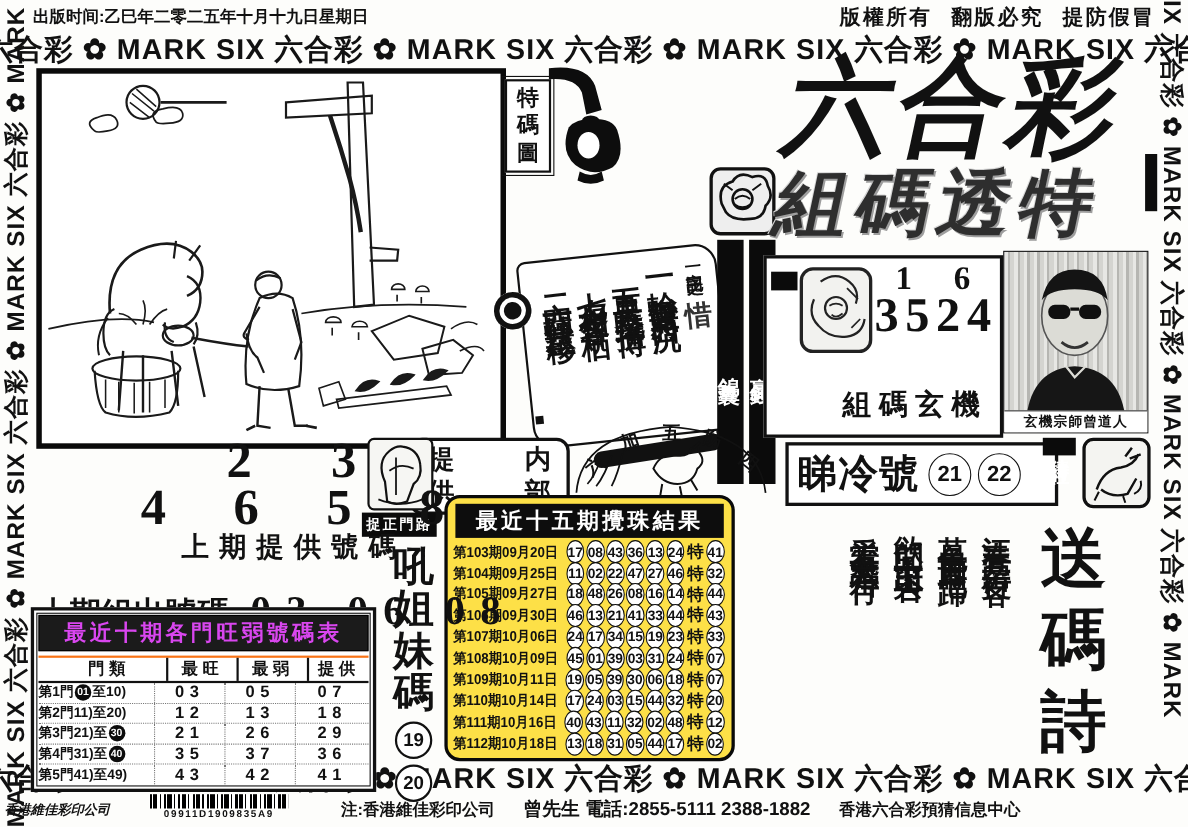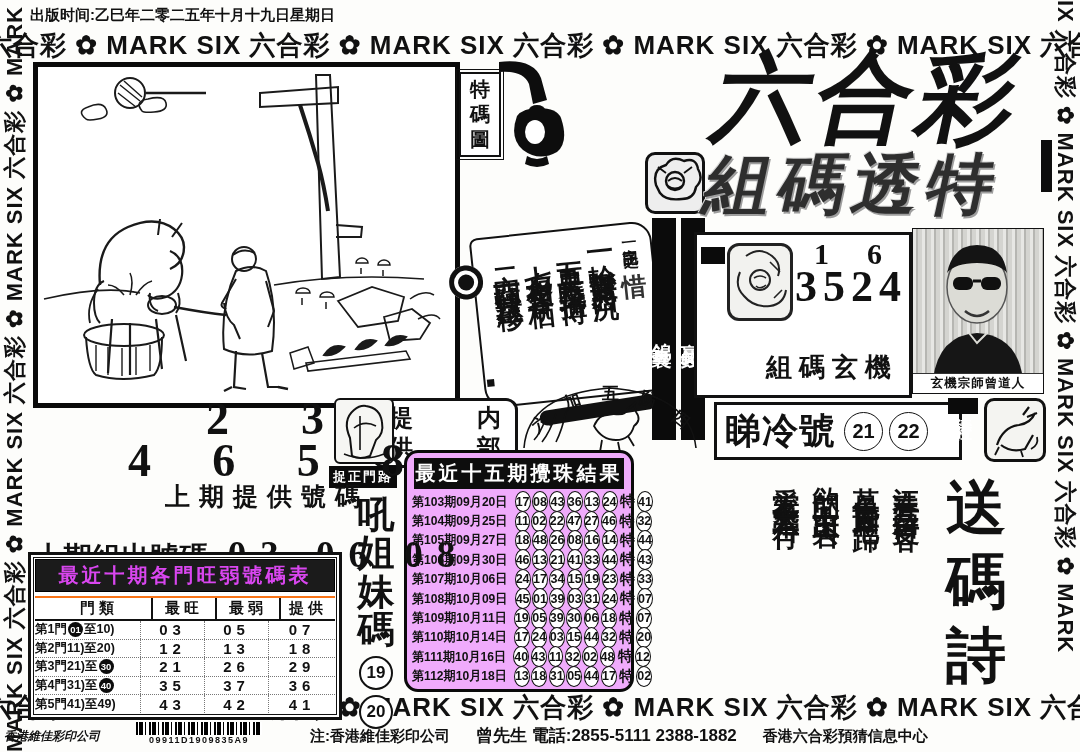--- a/index.html
+++ b/index.html
@@ -109,22 +109,22 @@
   #catch-label{left:329px;top:466px;background:#0b0b0b;color:#fff;font-size:13px;font-weight:900;
                letter-spacing:2px;padding:2px 4px;}
 
   
   #sister{left:348px;top:496px;width:56px;text-align:center;}
   #sister-chars div{font-size:37px;font-weight:900;line-height:1.04;}
   #sister-nums{display:flex;flex-direction:column;align-items:center;gap:5px;margin-top:6px;}
   .sister-c{width:30px;height:30px;font-size:17px;border-width:2px;}
 
   
-  #results{left:404px;top:450px;width:230px;height:242px;border:3.5px solid #0a0a0a;border-radius:14px;
-           background:#f0abfc;padding:3px 5px;box-sizing:border-box;}
+  #results{left:404px;top:450px;width:264px;height:242px;border:3.5px solid #0a0a0a;border-radius:14px;
+           background:#fde047;padding:3px 5px;box-sizing:border-box;}
   #results-title{background:#0d0d0d;color:#fff;font-size:20px;font-weight:900;letter-spacing:3px;
                  text-align:center;margin:2px 2px 3px 2px;padding:2px 0;}
   .rrow{display:flex;align-items:center;height:19.4px;}
   .rperiod{font-size:13px;font-weight:700;width:104px;white-space:nowrap;transform:scaleX(.93);transform-origin:left center;}
   .rc{width:19px;height:19px;font-size:12.5px;border-width:1.4px;margin-right:1.5px;}
   .rspec{font-size:15px;font-weight:900;margin:0 2px 0 1px;}
 
   
   #li-top{left:170px;top:392px;width:190px;display:flex;justify-content:space-around;
           font-family:"Liberation Serif",serif;font-size:46px;font-weight:700;}
@@ -165,20 +165,21 @@
 
   #edge-mark{left:1041px;top:140px;width:11px;height:52px;background:#0d0d0d;}
   svg{display:block;}
 </style>
 </head>
 <body>
 
 <div id="page" class="nosel">
 
   <div class="abs" id="pub-date">出版时间:乙巳年二零二五年十月十九日星期日</div>
+  <div class="abs" id="copyright">版權所有 翻版必究 提防假冒</div>
 
   <div class="abs hbanner" id="top-banner">六合彩 ✿ MARK SIX 六合彩 ✿ MARK SIX 六合彩 ✿ MARK SIX 六合彩 ✿ MARK SIX 六合彩 ✿ MARK</div>
   <div class="abs hbanner" id="bottom-banner">六合彩 ✿ MARK SIX 六合彩 ✿ MARK SIX 六合彩 ✿ MARK SIX 六合彩 ✿ MARK SIX 六合彩 ✿ MARK</div>
   <div class="abs vbanner" id="vbanner-left">MARK SIX 六合彩 ✿ MARK SIX 六合彩 ✿ MARK SIX 六合彩 ✿ MARK</div>
   <div class="abs vbanner" id="vbanner-right">IX 六合彩 ✿ MARK SIX 六合彩 ✿ MARK SIX 六合彩 ✿ MARK</div>
   <div class="abs" id="edge-mark"></div>
 
   <div class="abs" id="pic-box">
     <svg width="407" height="326" viewBox="0 0 407 326" fill="none" stroke="#1a1a1a" stroke-width="2">
 

